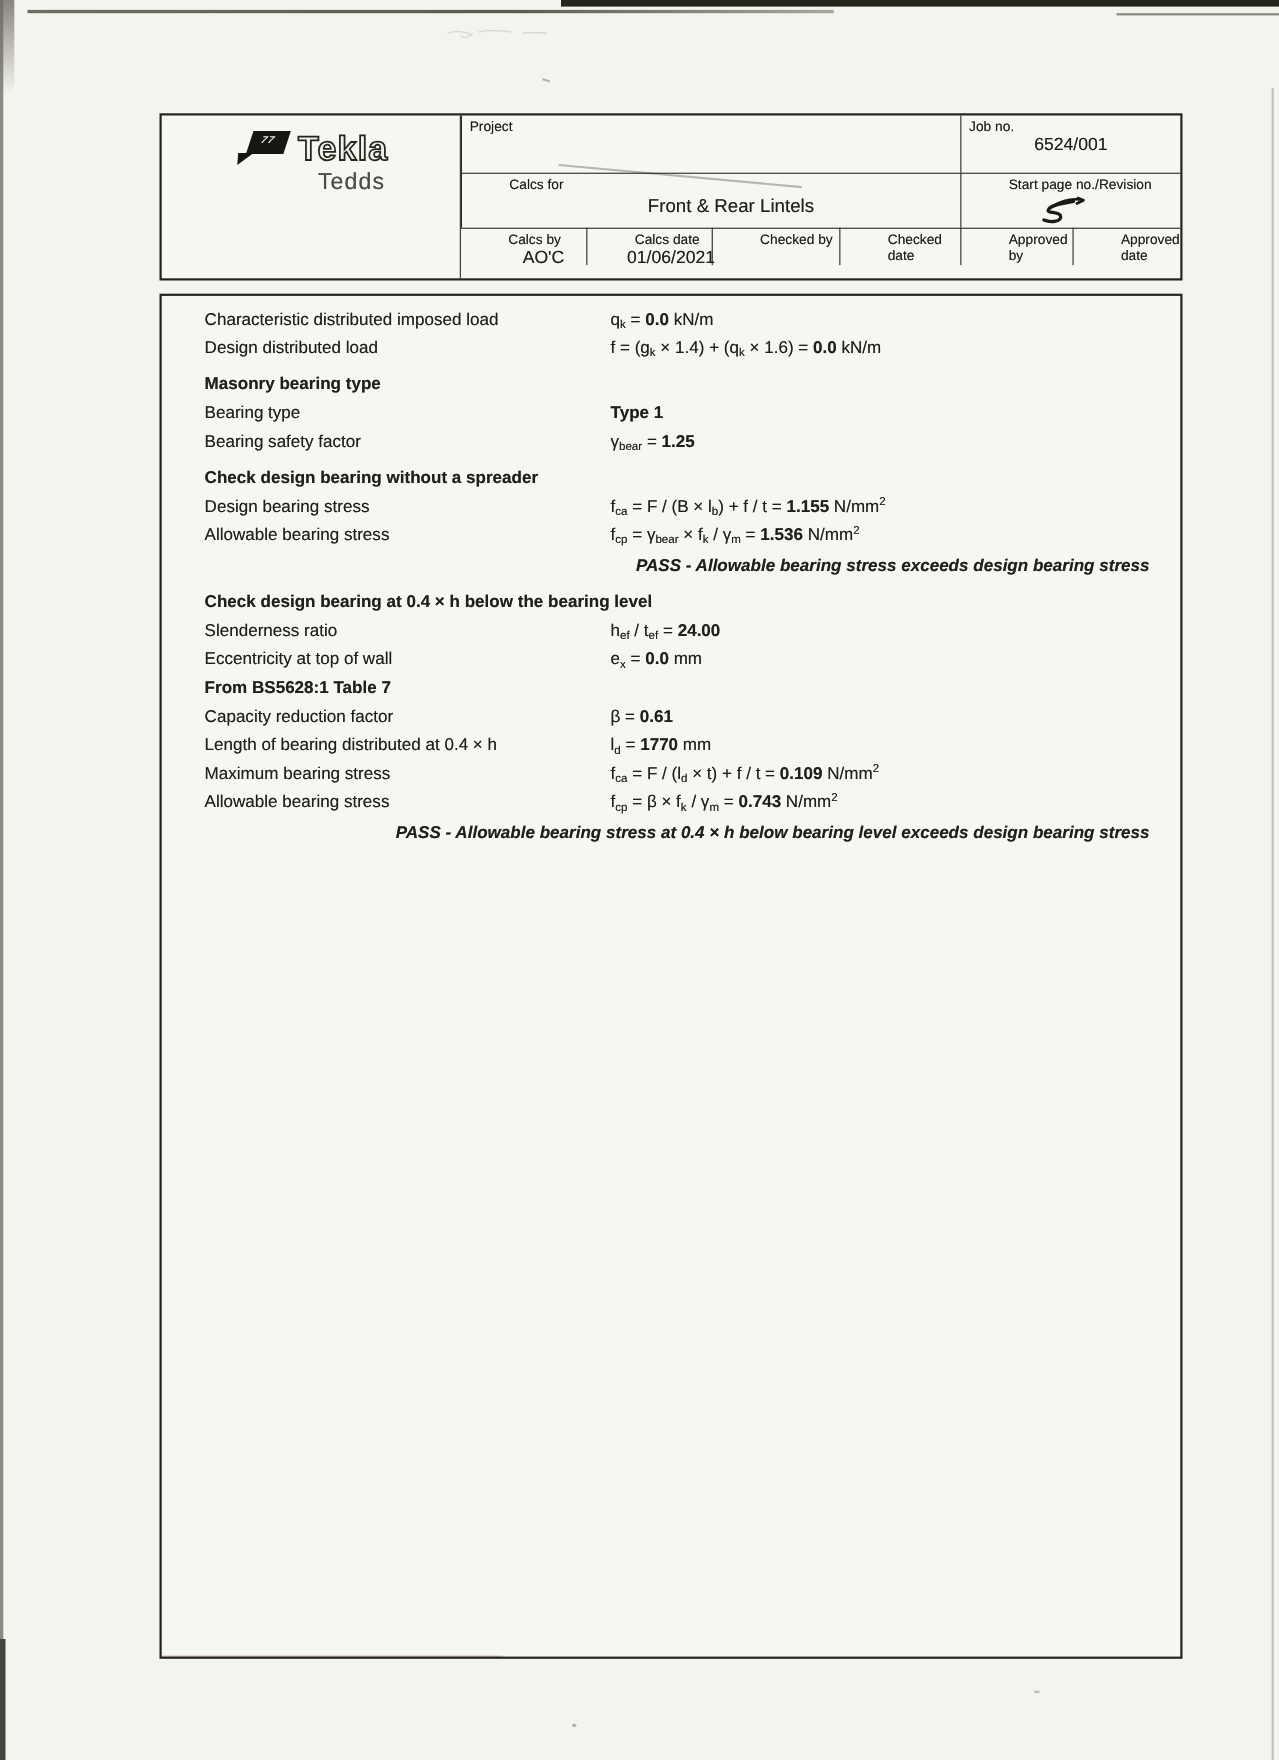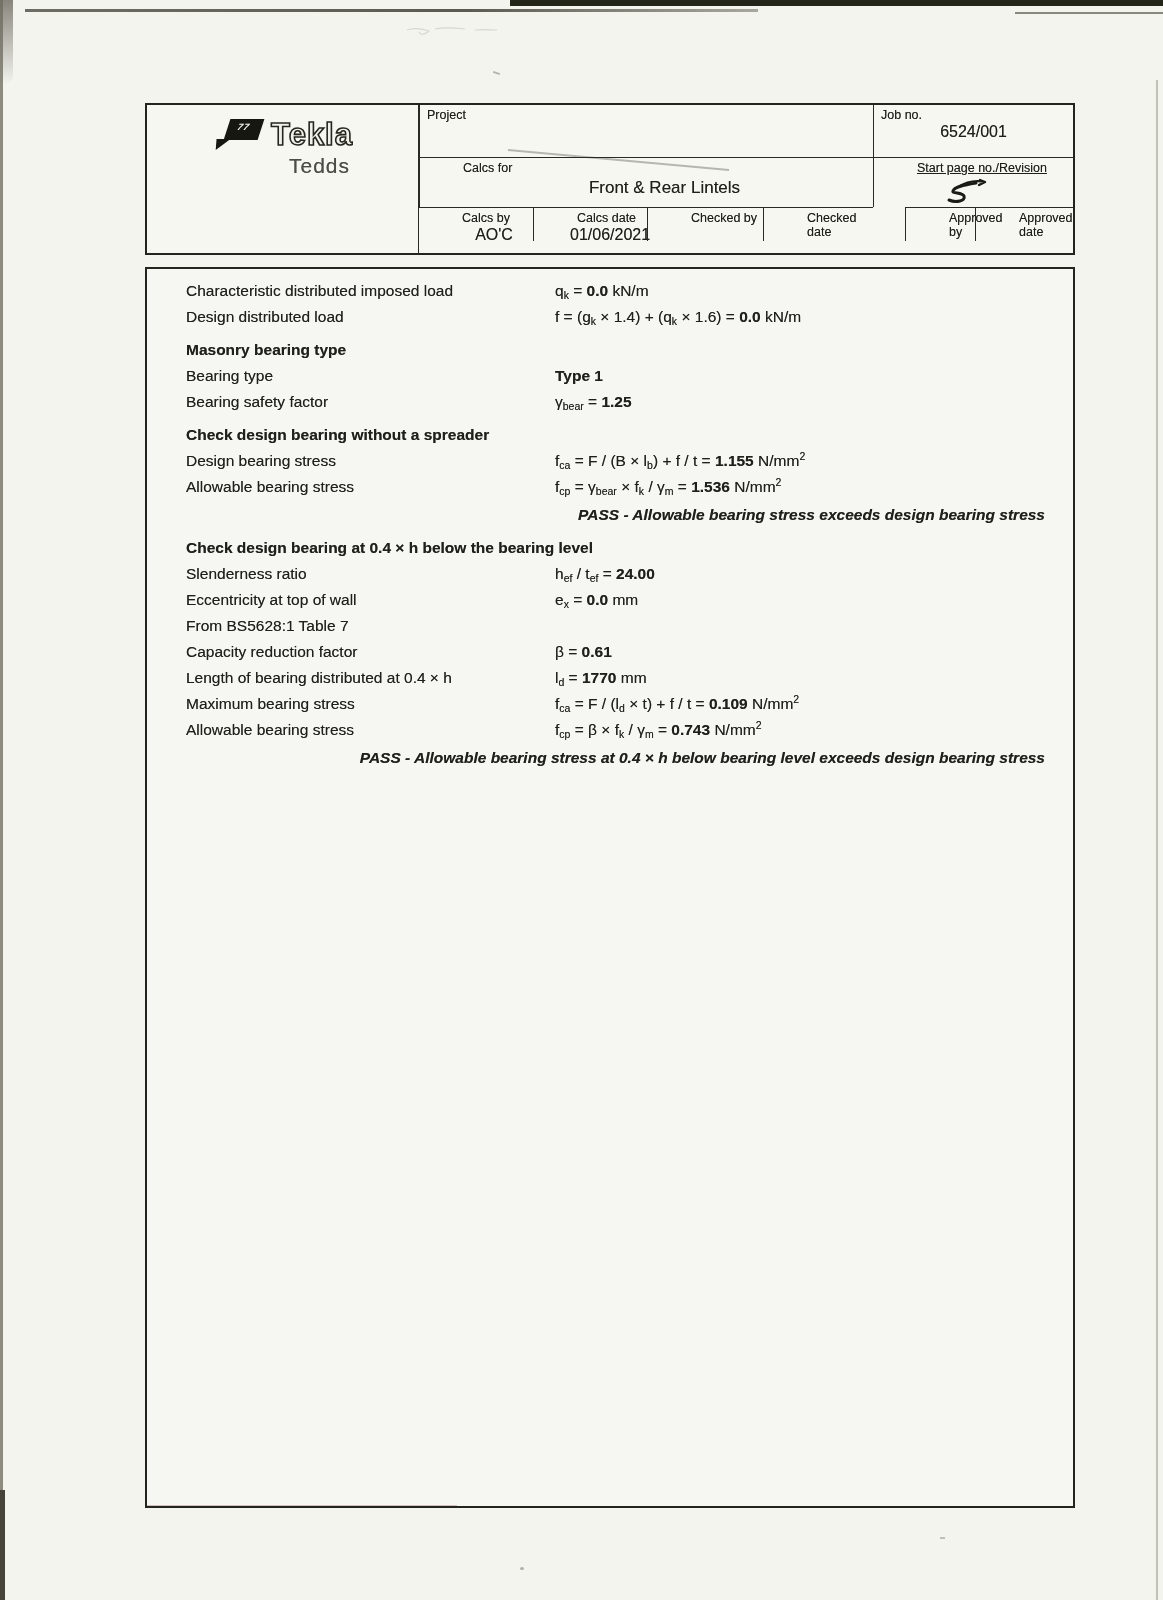--- a/index.html
+++ b/index.html
@@ -38,27 +38,27 @@
     border:2px solid #24241e;box-sizing:border-box;background:rgba(252,252,249,.35);}
   .cell{position:absolute;box-sizing:border-box;}
   .cell .cl{display:block;font-size:12.5px;color:#1c1c18;padding:3px 0 0 7px;}
   .cell .cv{display:block;text-align:center;font-size:16px;margin-top:1px;}
   .bl{border-left:1.6px solid #2a2a24;} .bt{border-top:1.6px solid #2a2a24;padding-left:36px;}
   .br{border-right:1.6px solid #2a2a24;}
   .c-logo{left:0;top:0;width:272px;height:148px;}
   .c-project{left:272px;top:0;width:454px;height:52px;}
   .c-jobno{left:726px;top:0;width:200px;height:52px;}
   .c-calcsfor{left:272px;top:52px;width:454px;height:50px;}
-  .c-startpage{left:726px;top:52px;width:200px;height:50px;text-decoration:underline;}
+  .c-startpage{left:726px;top:52px;width:200px;height:50px;}
   .r3{top:102px;height:34px;}
   .c-calcsby{left:272px;width:114px;}
   .c-calcsdate{left:386px;width:114px;}
   .c-checkedby{left:500px;width:116px;}
   .c-checkeddate{left:616px;width:110px;}
-  .c-approvedby{left:726px;width:102px;margin-left:32px;}
+  .c-approvedby{left:726px;width:102px;}
   .c-approveddate{left:828px;width:98px;}
   .c-calcsfor .cv{font-size:17px;margin-top:3px;}
 
   
   #logo{position:absolute;left:80px;top:8px;width:180px;}
   #logo-row{position:relative;height:40px;}
   #logo-icon{position:absolute;left:0;top:6px;width:34px;height:21px;background:#171712;
     transform:skewX(-18deg);}
   #logo-icon:after{content:"";position:absolute;left:-6px;top:20px;width:0;height:0;
     border-top:11px solid #171712;border-right:14px solid transparent;transform:skewX(14deg);}
@@ -72,21 +72,21 @@
   #handwriting{position:absolute;left:68px;top:18px;}
 
   
   #content-box{position:absolute;left:145px;top:267px;width:930px;height:1241px;
     border:2px solid #24241e;box-sizing:border-box;background:rgba(253,253,250,.3);}
   #rows{padding-top:9px;}
   .crow{position:relative;height:26px;line-height:26px;}
   .crow .lbl{position:absolute;left:39px;white-space:nowrap;}
   .crow .frm{position:absolute;left:408px;white-space:nowrap;}
   .heading{margin-top:7px;height:26px;line-height:26px;padding-left:39px;font-weight:bold;}
-  .subheading{height:26px;line-height:26px;padding-left:39px;font-weight:normal;}
+  .subheading{height:26px;line-height:26px;padding-left:39px;font-weight:bold;}
   .pass{margin-top:2px;height:26px;line-height:26px;text-align:right;padding-right:28px;
     font-weight:bold;font-style:italic;}
 </style>
 </head>
 <body>
 
 <div class="art" id="art-top-bar"></div>
 <div class="art" id="art-top-line"></div>
 <div class="art" id="art-top-line2"></div>
 <div class="art" id="art-left-line"></div>

